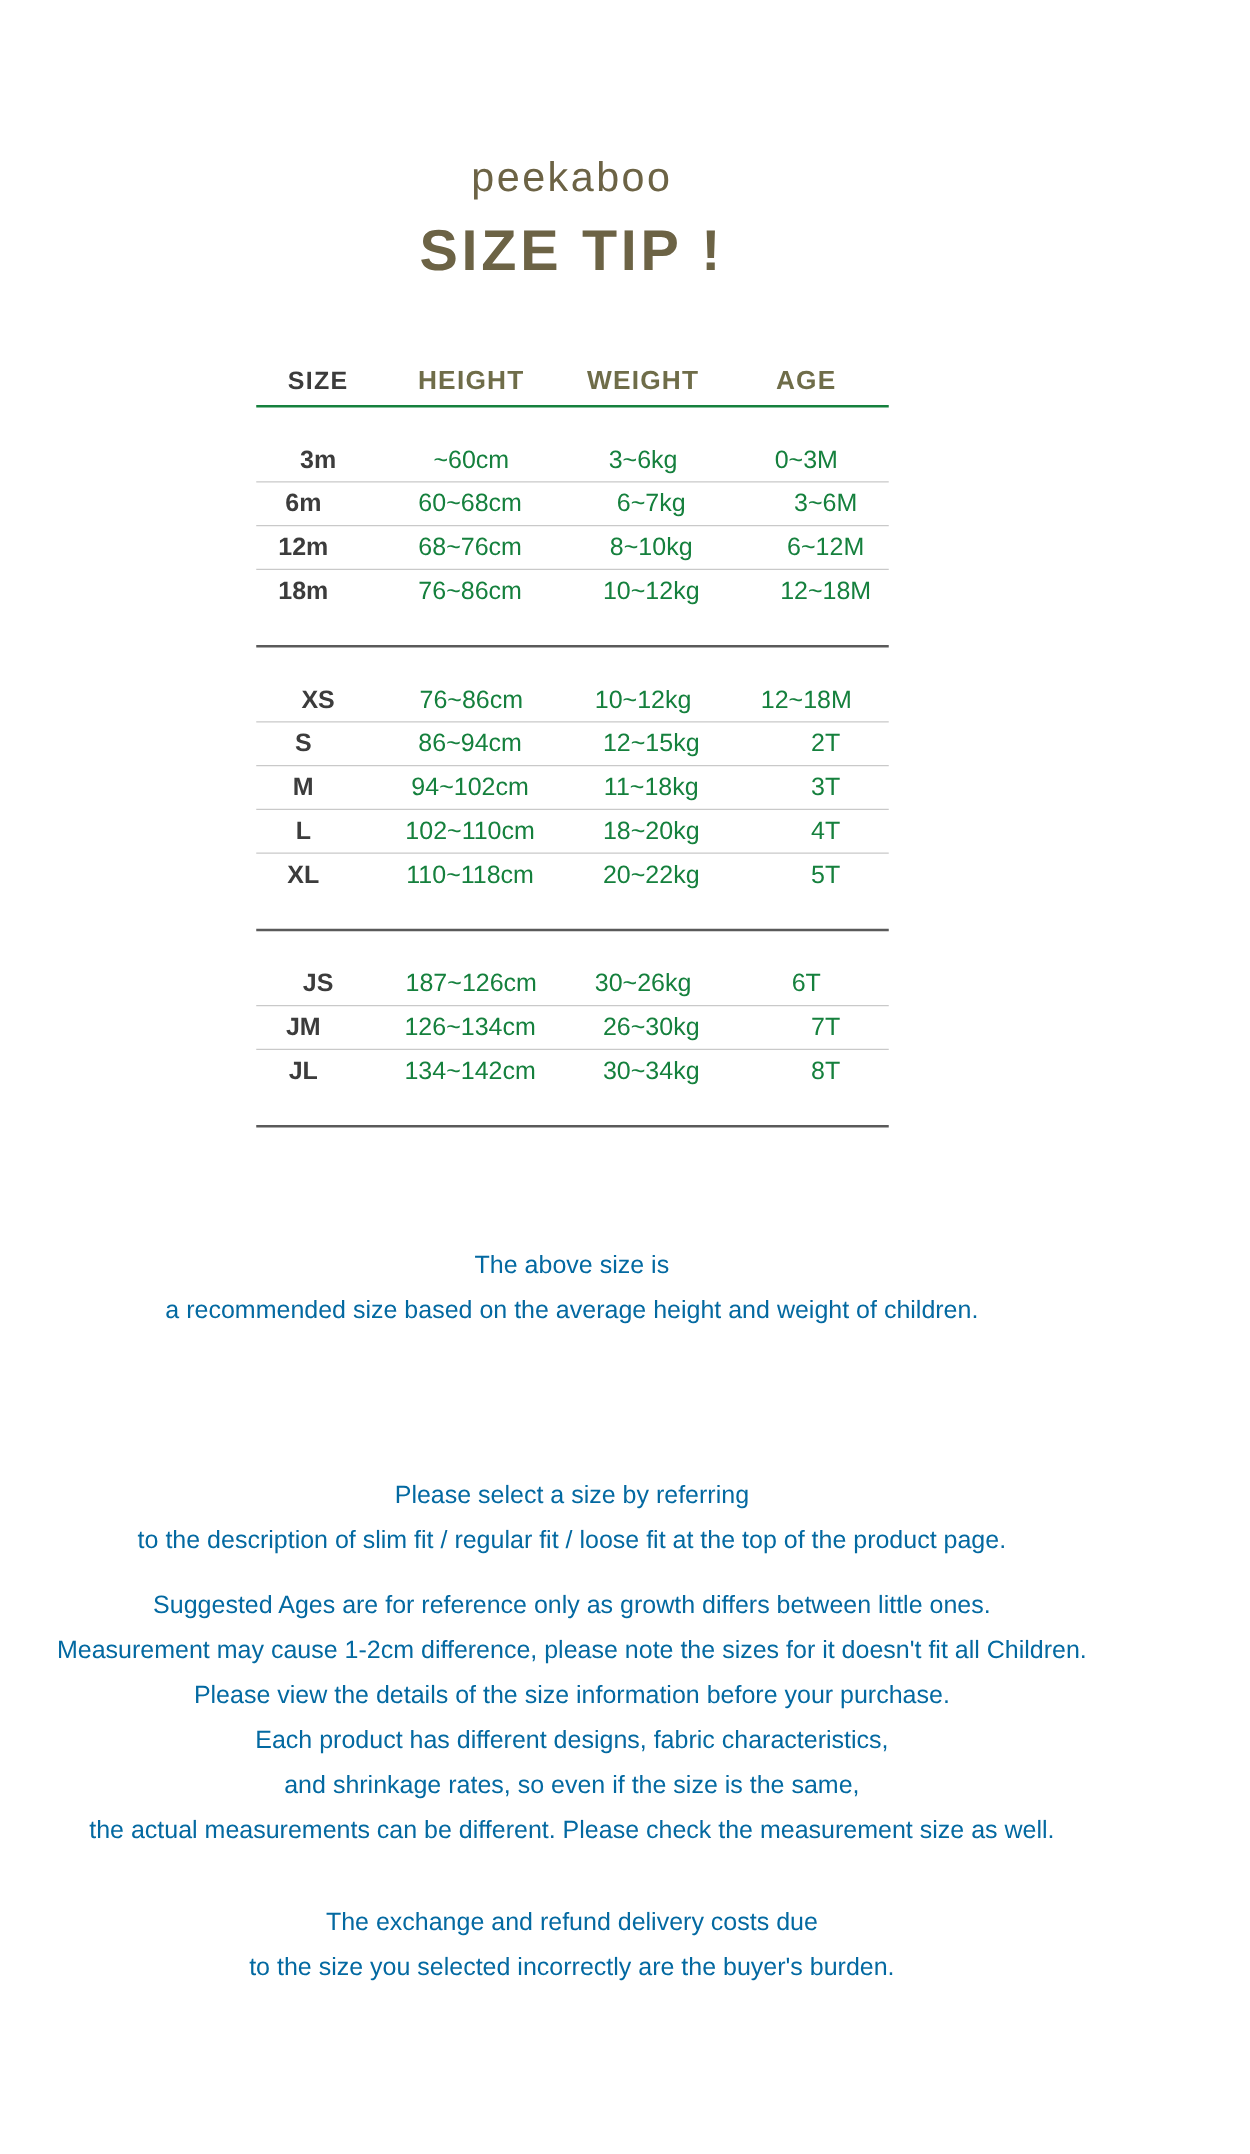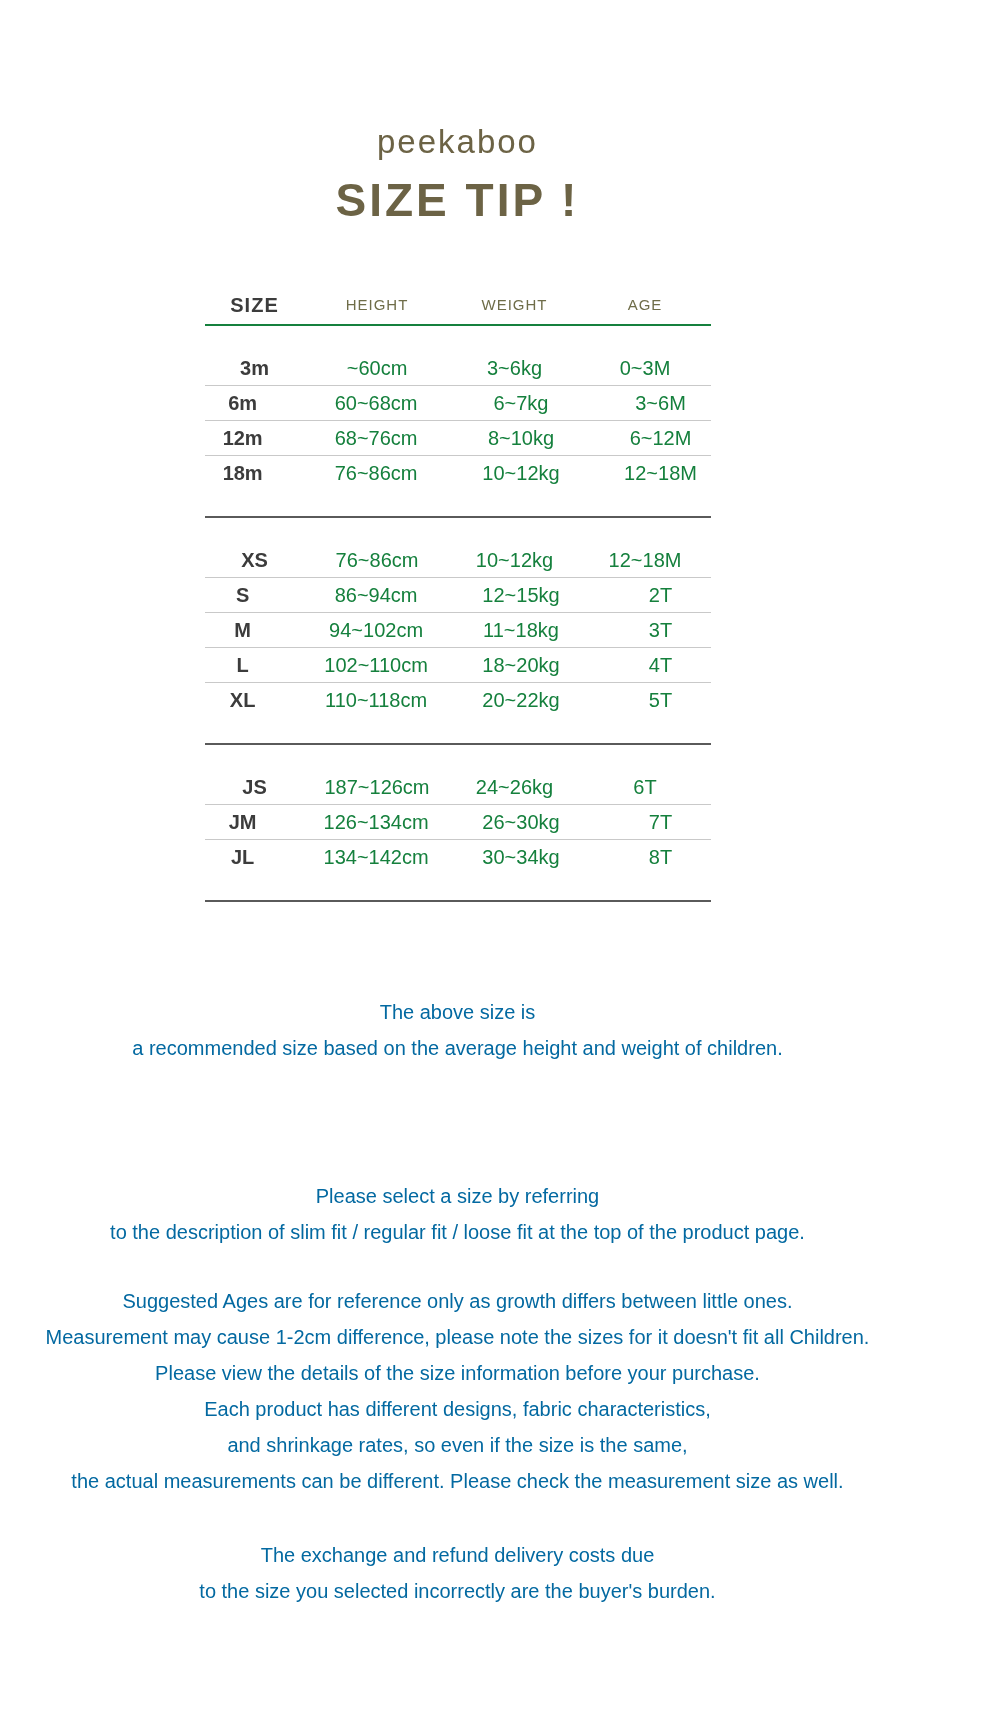--- a/index.html
+++ b/index.html
@@ -40,22 +40,22 @@
 
   
   .size-table { width: 506px; margin: 72px auto 0 auto; }
   .thead {
     display: flex;
     align-items: flex-end;
     padding-bottom: 9px;
     border-bottom: 2px solid #15803d;
   }
   .th {
-    font-size: 15px;
-    font-weight: 400;
+    font-size: 21px;
+    font-weight: 700;
     letter-spacing: 1px;
     color: #6f6d49;
     text-align: center;
     line-height: 20px;
   }
   .tgroup {
     border-bottom: 2px solid #5a5a5a;
     padding: 24px 0 26px 0;
   }
   .trow { display: flex; align-items: center; height: 35px; }
@@ -67,21 +67,21 @@
   .c3 { width: 131px; }
 
   
   .notes { margin-top: 92px; text-align: center; }
   .notes p {
     font-size: 20px;
     line-height: 36px;
     color: #0369a1;
   }
   .notes p.gap-large { margin-top: 112px; }
-  .notes p.gap-small { margin-top: 33px; }
+  .notes p.gap-small { margin-top: 16px; }
   .notes p.gap-end   { margin-top: 38px; }
 </style>
 </head>
 <body>
 
 <div class="page">
   <div class="content">
 
     <div class="brand">peekaboo</div>
     <h1 class="title">SIZE TIP !</h1>
@@ -149,21 +149,21 @@
               <div class="td c0">XL</div>
               <div class="td c1">110~118cm</div>
               <div class="td c2">20~22kg</div>
               <div class="td c3">5T</div>
             </div>
           </div>
           <div class="tgroup">
             <div class="trow">
               <div class="td c0">JS</div>
               <div class="td c1">187~126cm</div>
-              <div class="td c2">24~26kg</div>
+              <div class="td c2">30~26kg</div>
               <div class="td c3">6T</div>
             </div>
             <div class="trow">
               <div class="td c0">JM</div>
               <div class="td c1">126~134cm</div>
               <div class="td c2">26~30kg</div>
               <div class="td c3">7T</div>
             </div>
             <div class="trow">
               <div class="td c0">JL</div>

